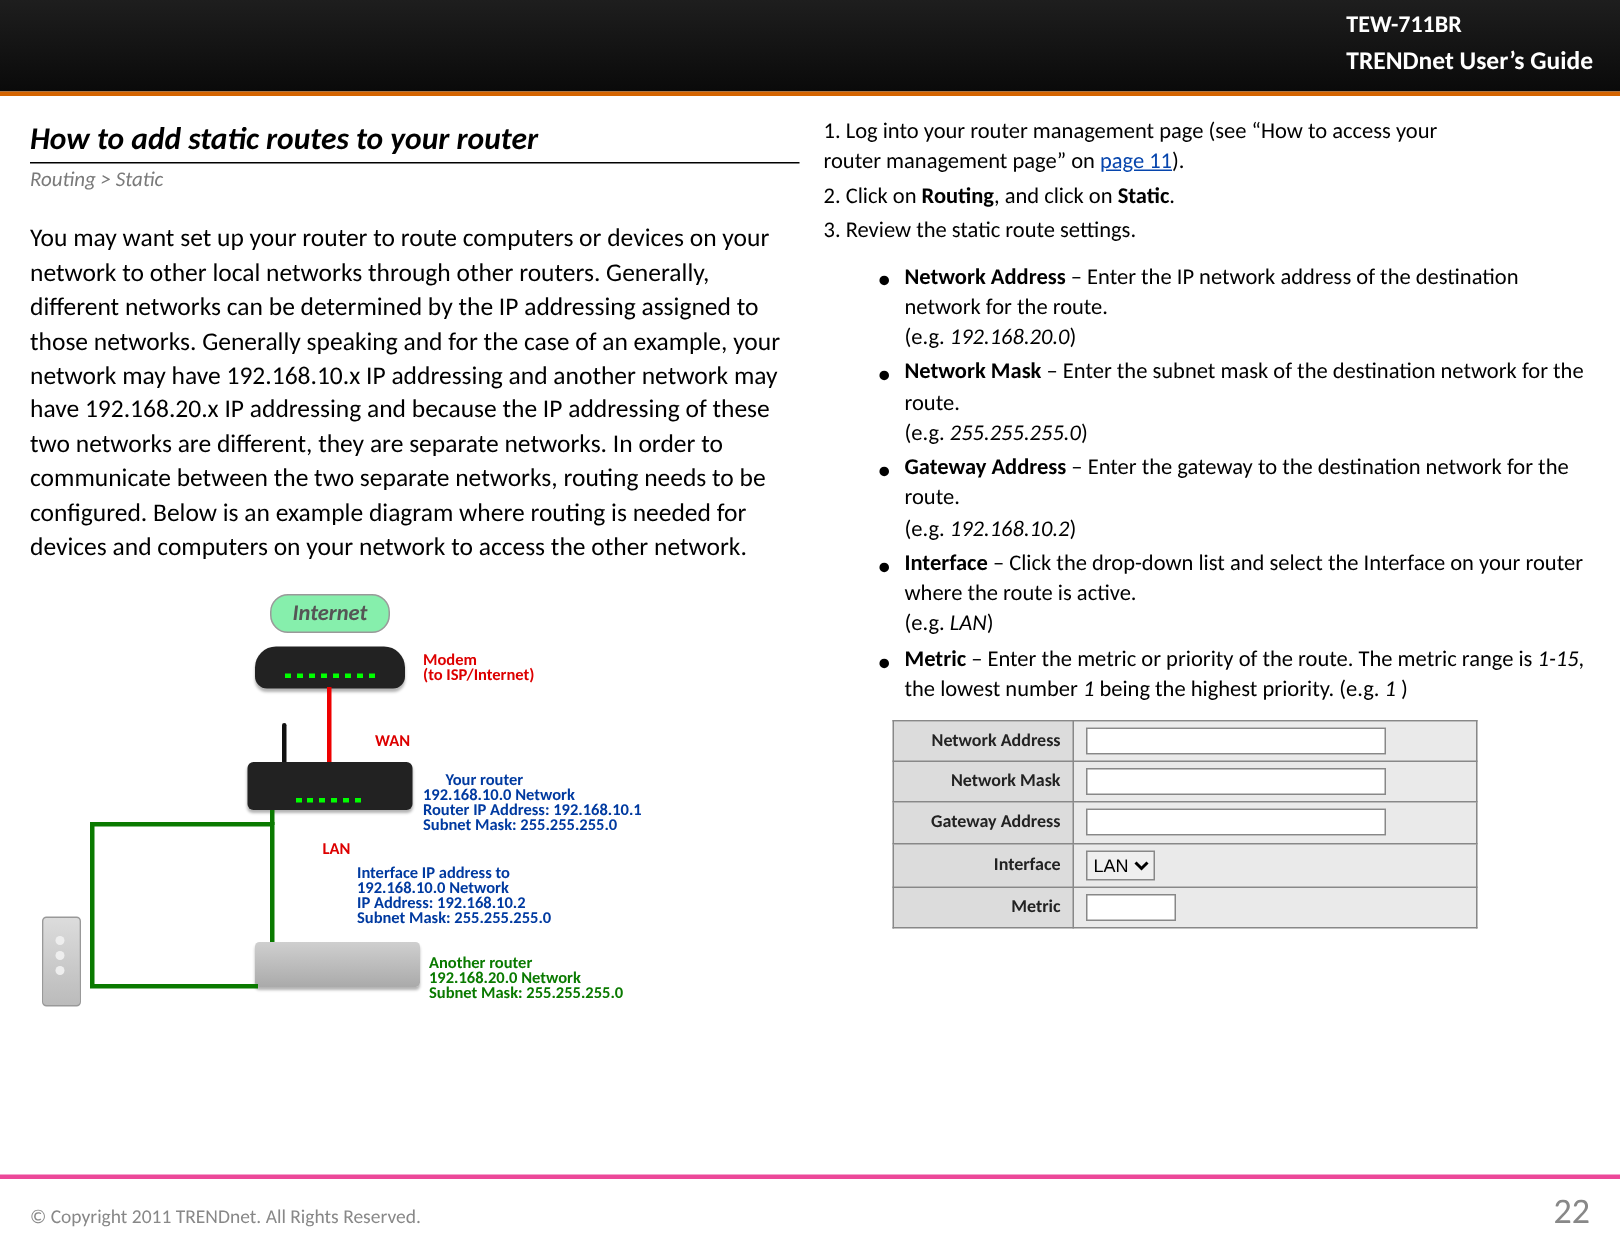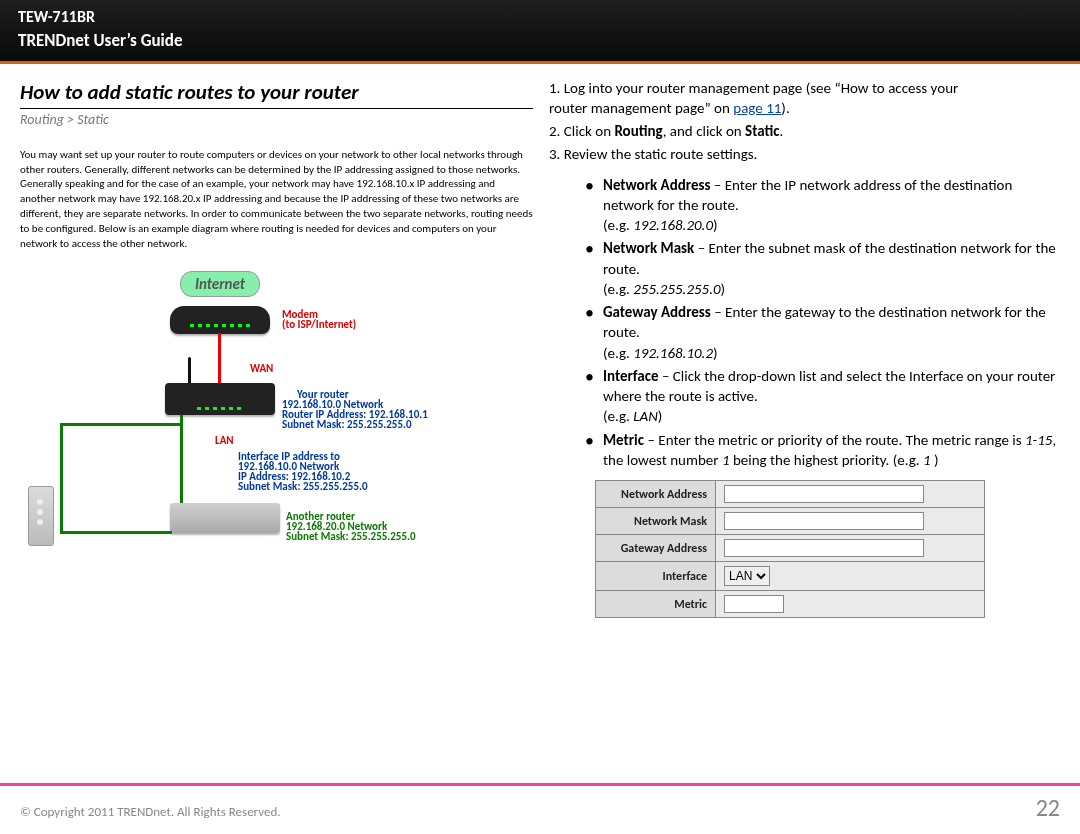--- a/index.html
+++ b/index.html
@@ -14,20 +14,21 @@
     line-height: 1.35;
   }
   .header {
     background: linear-gradient(to bottom, #1e1e1e 0%, #0a0a0a 100%);
     color: #fff;
     padding: 6px 18px 8px 18px;
     border-bottom: 3px solid #d46400;
     display: flex;
     justify-content: space-between;
     align-items: flex-end;
+    flex-direction: column;
   }
   .header-left .model { font-weight: bold; font-size: 16px; }
   .header-left .guide { font-weight: bold; font-size: 17px; margin-top: 2px; }
   .header-right { font-weight: bold; font-size: 17px; }
   .page {
     display: flex;
     gap: 14px;
     padding: 14px 20px 0 20px;
   }
   .col { flex: 1; min-width: 0; }
@@ -38,21 +39,21 @@
     border-bottom: 1px solid #000;
     padding-bottom: 2px;
     margin-bottom: 2px;
   }
   .breadcrumb {
     font-style: italic;
     color: #7a7a7a;
     font-size: 14px;
     margin-bottom: 18px;
   }
-  .body-text { font-size: 11px; margin-bottom: 19px; }
+  .body-text { font-size: 17px; margin-bottom: 19px; }
   .note-hl {
     font-size: 15.5px;
     margin-bottom: 10px;
   }
   .note-hl .hl { background: #d7d7d7; }
   .note-hl .hl.b { font-weight: bold; }
   .figure {
     position: relative;
     width: 420px;
     height: 300px;

